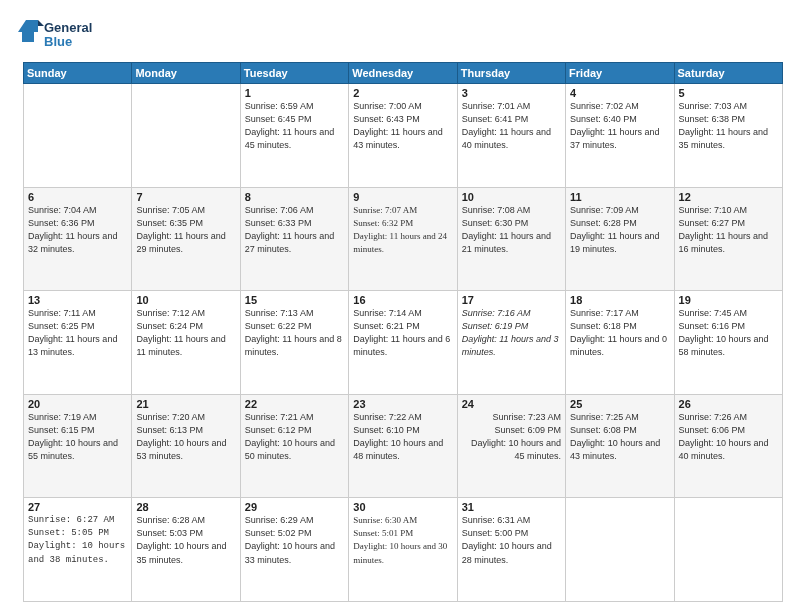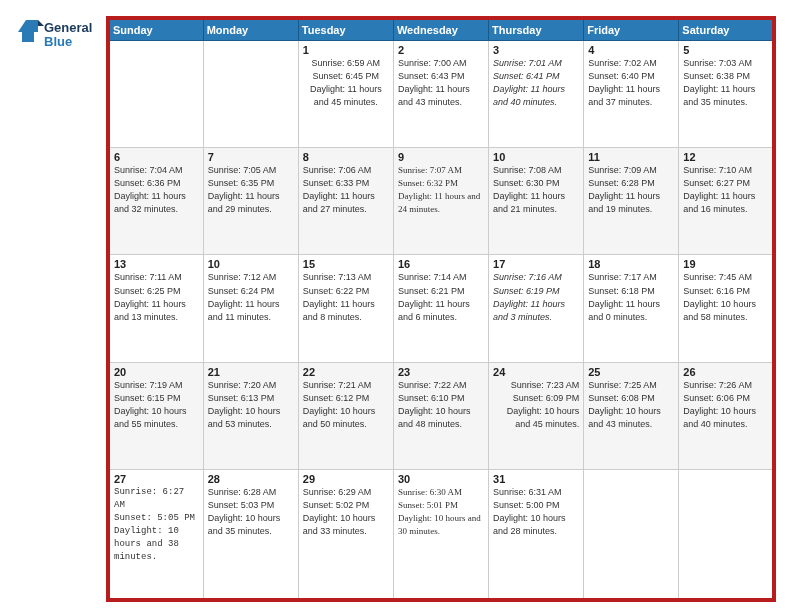--- a/index.html
+++ b/index.html
@@ -8,21 +8,21 @@
       background: #fff;
       width: 792px;
       height: 612px;
       overflow: hidden;
     }
     .page {
       width: 792px;
       height: 612px;
       padding: 16px 16px 10px 16px;
       display: flex;
-      flex-direction: row;
+      flex-direction: column;
     }
     .header {
       display: flex;
       justify-content: space-between;
       align-items: flex-start;
       margin-bottom: 8px;
     }
     .logo {
       display: flex;
       align-items: center;
@@ -35,24 +35,25 @@
       font-size: 32px;
       font-weight: bold;
       color: #222;
     }
     .location {
       font-size: 13px;
       color: #444;
     }
     .calendar {
       flex: 1;
-      border: 4px solid #b91c1c;
+      border: 1px solid #b91c1c;
       border-collapse: collapse;
       width: 100%;
       table-layout: fixed;
+      margin-left: 7px;
     }
     .calendar th {
       background-color: #2a7ab5;
       color: #fff;
       font-size: 11px;
       font-weight: bold;
       padding: 4px 3px;
       text-align: left;
       border: 1px solid #1a5a8a;
     }
@@ -116,33 +117,33 @@
           <th>Friday</th>
           <th>Saturday</th>
         </tr>
     </thead>
     <tbody id="calendar-body">
     <tr>
           <td class="empty"></td>
           <td class="empty"></td>
           <td>
             <span class="day-number">1</span>
-            <div class="day-info" style="white-space: pre-line; text-align: center;">Sunrise: 6:59 AM
+            <div class="day-info" style="white-space: pre-line;">Sunrise: 6:59 AM
 Sunset: 6:45 PM
 Daylight: 11 hours and 45 minutes.</div>
           </td>
           <td>
             <span class="day-number">2</span>
             <div class="day-info" style="white-space: pre-line;">Sunrise: 7:00 AM
 Sunset: 6:43 PM
 Daylight: 11 hours and 43 minutes.</div>
           </td>
           <td>
             <span class="day-number">3</span>
-            <div class="day-info" style="white-space: pre-line; font-style: italic;">Sunrise: 7:01 AM
+            <div class="day-info" style="white-space: pre-line;">Sunrise: 7:01 AM
 Sunset: 6:41 PM
 Daylight: 11 hours and 40 minutes.</div>
           </td>
           <td>
             <span class="day-number">4</span>
             <div class="day-info" style="white-space: pre-line;">Sunrise: 7:02 AM
 Sunset: 6:40 PM
 Daylight: 11 hours and 37 minutes.</div>
           </td>
           <td>

